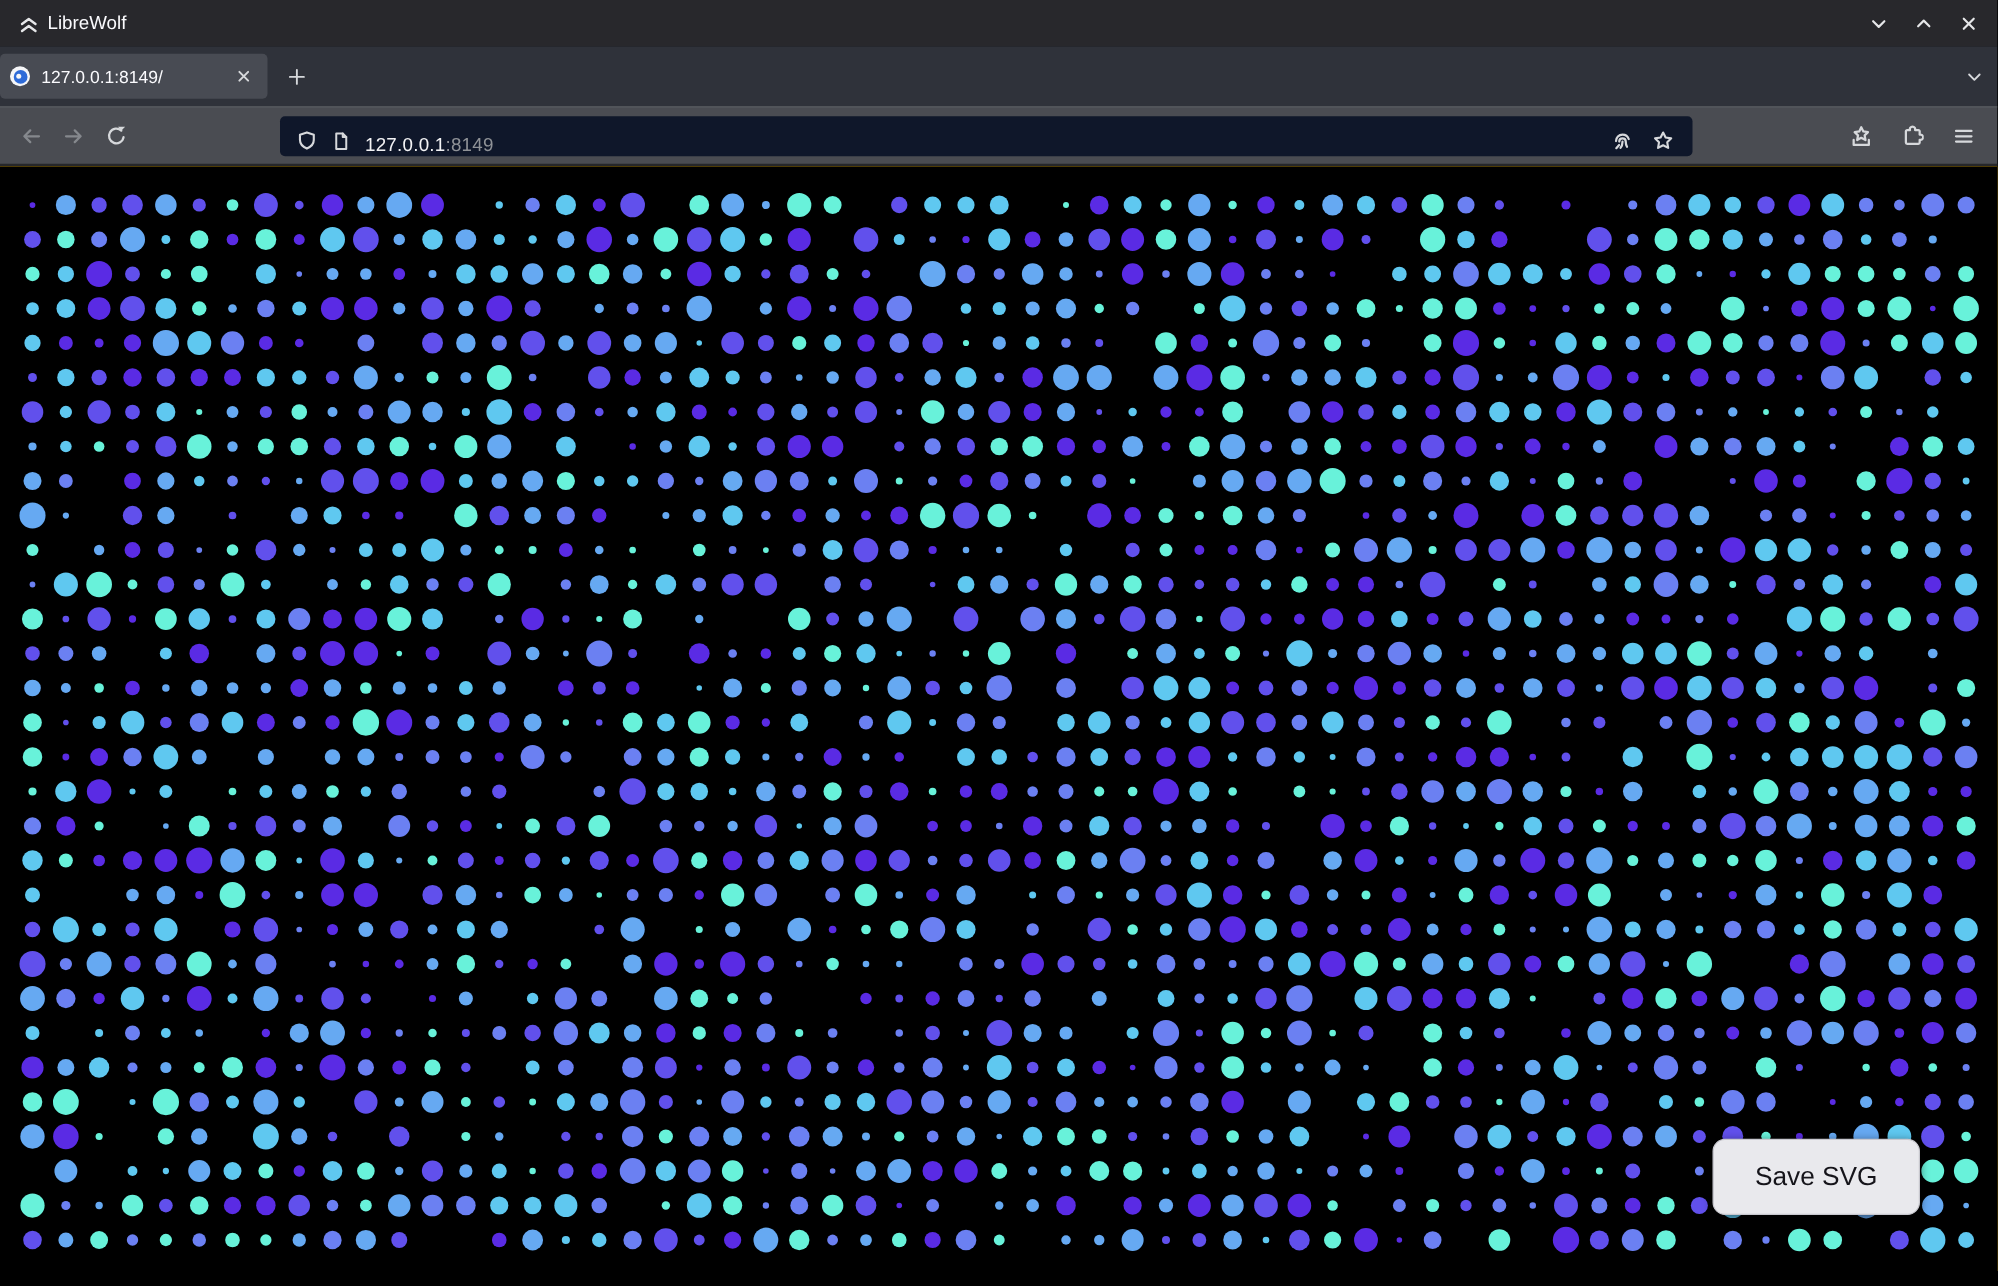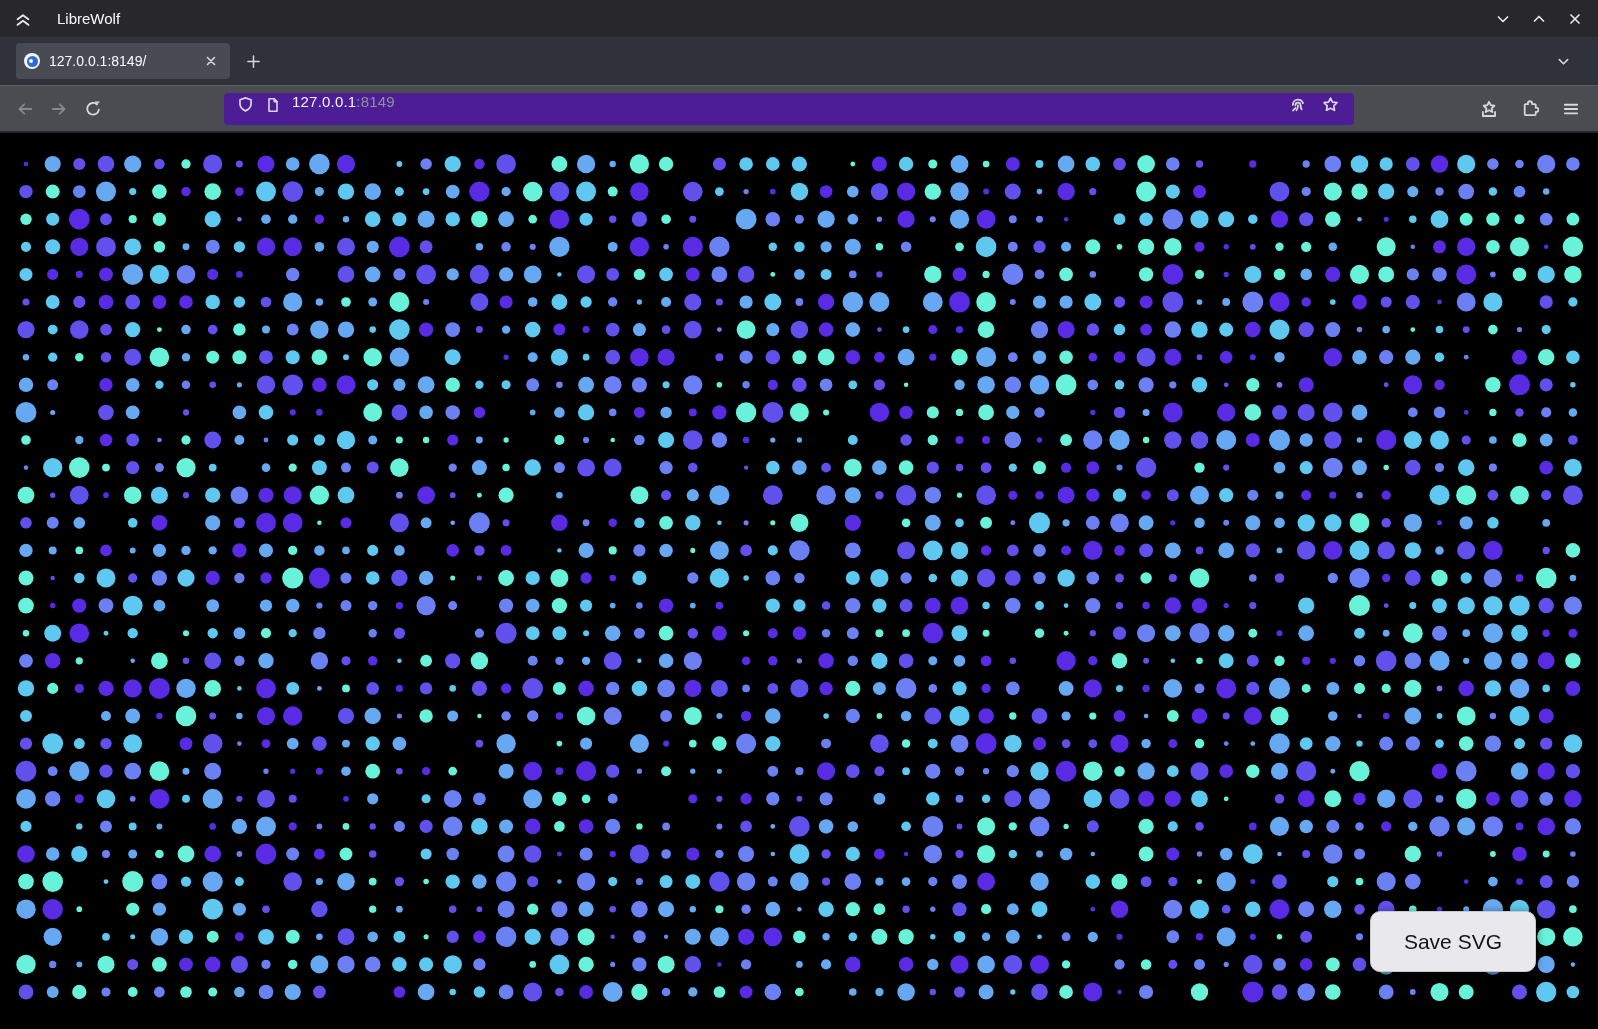--- a/index.html
+++ b/index.html
@@ -11,28 +11,28 @@
     -webkit-font-smoothing: antialiased;
   }
   .window { width: 1598px; height: 1029px; display: flex; flex-direction: column; }
 
   
   .titlebar {
     height: 37px; background: #28282c; display: flex; align-items: center;
     padding: 0 10px; flex: 0 0 auto;
   }
   .titlebar .app-icon { width: 22px; height: 22px; display: flex; align-items: center; justify-content: center; margin-left: 2px; }
-  .titlebar .app-name { font-size: 15px; margin-left: 23px; color: #fbfbfe; }
+  .titlebar .app-name { font-size: 15px; margin-left: 4px; color: #fbfbfe; }
   .win-controls { margin-left: auto; display: flex; align-items: center; gap: 10px; }
   .win-btn { width: 26px; height: 26px; display: flex; align-items: center; justify-content: center; border: none; background: transparent; cursor: pointer; }
 
   
   .tabbar {
     height: 48px; background: #2f323a; display: flex; align-items: center;
-    padding: 0 16px; flex: 0 0 auto;
+    padding: 0 0; flex: 0 0 auto;
   }
   .tab {
     width: 214px; height: 36px; background: #484b53; border-radius: 4px;
     display: flex; align-items: center; padding: 0 8px; cursor: default;
   }
   .tab-favicon { position: relative; width: 16px; height: 16px; flex: 0 0 auto; }
   .tab-favicon .fav-outer { position: absolute; inset: 0; border-radius: 50%; background: #f5f6f8; }
   .tab-favicon .fav-inner { position: absolute; left: 2.5px; top: 2.5px; width: 11px; height: 11px; border-radius: 50%; background: #2e6bd8; }
   .tab-favicon .fav-dot { position: absolute; left: 4.5px; top: 6px; width: 4px; height: 4px; border-radius: 50%; background: #f5f6f8; }
   .tab-title { font-size: 14px; margin-left: 9px; flex: 1; white-space: nowrap; overflow: hidden; color: #fbfbfe; }
@@ -41,22 +41,22 @@
   .tab-overflow-btn { margin-left: auto; width: 30px; height: 30px; margin-right: 4px; display: flex; align-items: center; justify-content: center; border: none; background: transparent; cursor: pointer; }
 
   
   .toolbar {
     height: 48px; background: #4a4c52; border-top: 1px solid #595c62;
     border-bottom: 2px solid #26272a;
     display: flex; align-items: center; padding: 0 8px; flex: 0 0 auto;
   }
   .nav-btn { width: 34px; height: 34px; border: none; background: transparent; display: flex; align-items: center; justify-content: center; cursor: pointer; border-radius: 4px; flex: 0 0 auto; }
   .urlbar {
-    margin-left: 114px; width: 1130px; height: 32px; background: #4c1d95;
-    border-radius: 4px; display: flex; align-items: flex-start; padding: 0 12px 0 9px;
+    margin-left: 114px; width: 1130px; height: 32px; background: #0f172a;
+    border-radius: 4px; display: flex; align-items: flex-end; padding: 0 12px 0 9px;
     flex: 0 0 auto;
   }
   .urlbar .url-icon { display: flex; align-items: center; justify-content: center; width: 24px; height: 24px; flex: 0 0 auto; }
   .url-text { margin-left: 7px; font-size: 15px; letter-spacing: .2px; white-space: nowrap; }
   .url-host { color: #f3f3f5; }
   .url-port { color: #8f9297; }
   .urlbar .spacer { flex: 1; }
   .toolbar-right { margin-left: auto; display: flex; align-items: center; gap: 7px; margin-right: 2px; }
 
   

